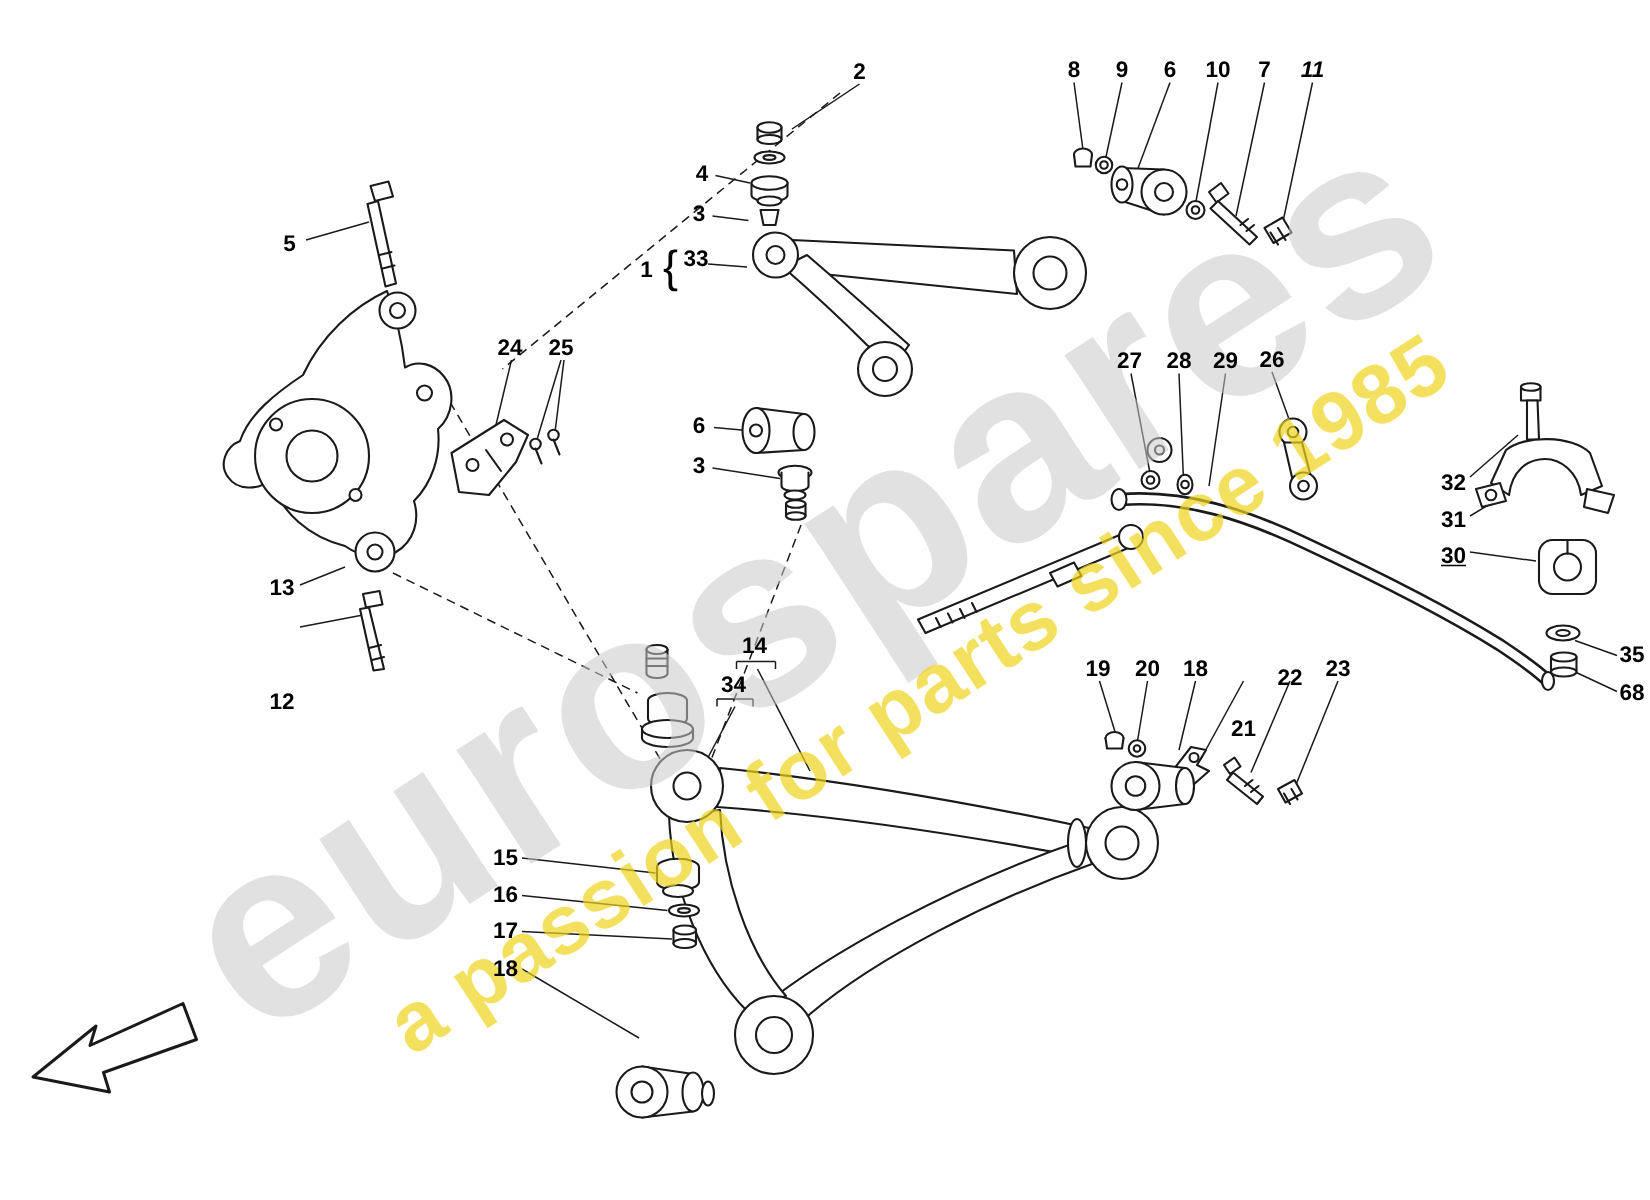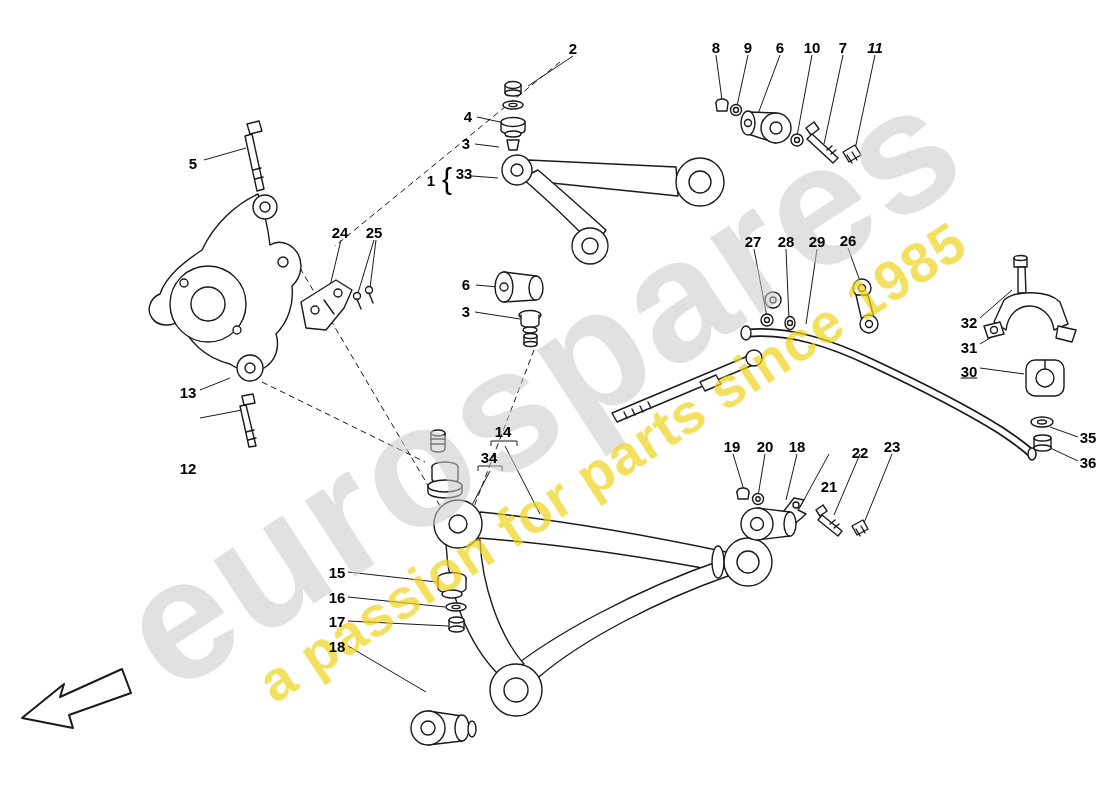--- a/index.html
+++ b/index.html
@@ -321,21 +321,21 @@
       <div class="part-label" style="left: 466px; top: 284px;">6</div>
       <div class="part-label" style="left: 466px; top: 311px;">3</div>
       <div class="part-label" style="left: 969px; top: 322px;">32</div>
       <div class="part-label" style="left: 969px; top: 347px;">31</div>
       <div class="part-label" style="left: 969px; top: 371px; text-decoration: underline;">30</div>
       <div class="part-label" style="left: 188px; top: 392px;">13</div>
       <div class="part-label" style="left: 188px; top: 428px; margin-top: 40px;">12</div>
       <div class="part-label" style="left: 503px; top: 431px;">14</div>
       <div class="part-label" style="left: 489px; top: 457px;">34</div>
       <div class="part-label" style="left: 1088px; top: 437px;">35</div>
-      <div class="part-label" style="left: 1088px; top: 462px;">36</div>
+      <div class="part-label" style="left: 1088px; top: 462px;">68</div>
       <div class="part-label" style="left: 732px; top: 446px; text-align: center;">19</div>
       <div class="part-label" style="left: 765px; top: 446px;">20</div>
       <div class="part-label" style="left: 797px; top: 446px;">18</div>
       <div class="part-label" style="left: 829px; top: 446px; margin-top: 40px;">21</div>
       <div class="part-label" style="left: 860px; top: 452px; text-align: right;">22</div>
       <div class="part-label" style="left: 892px; top: 446px;">23</div>
       <div class="part-label" style="left: 337px; top: 572px; text-align: right;">15</div>
       <div class="part-label" style="left: 337px; top: 597px;">16</div>
       <div class="part-label" style="left: 337px; top: 621px;">17</div>
       <div class="part-label" style="left: 337px; top: 646px;">18</div>

